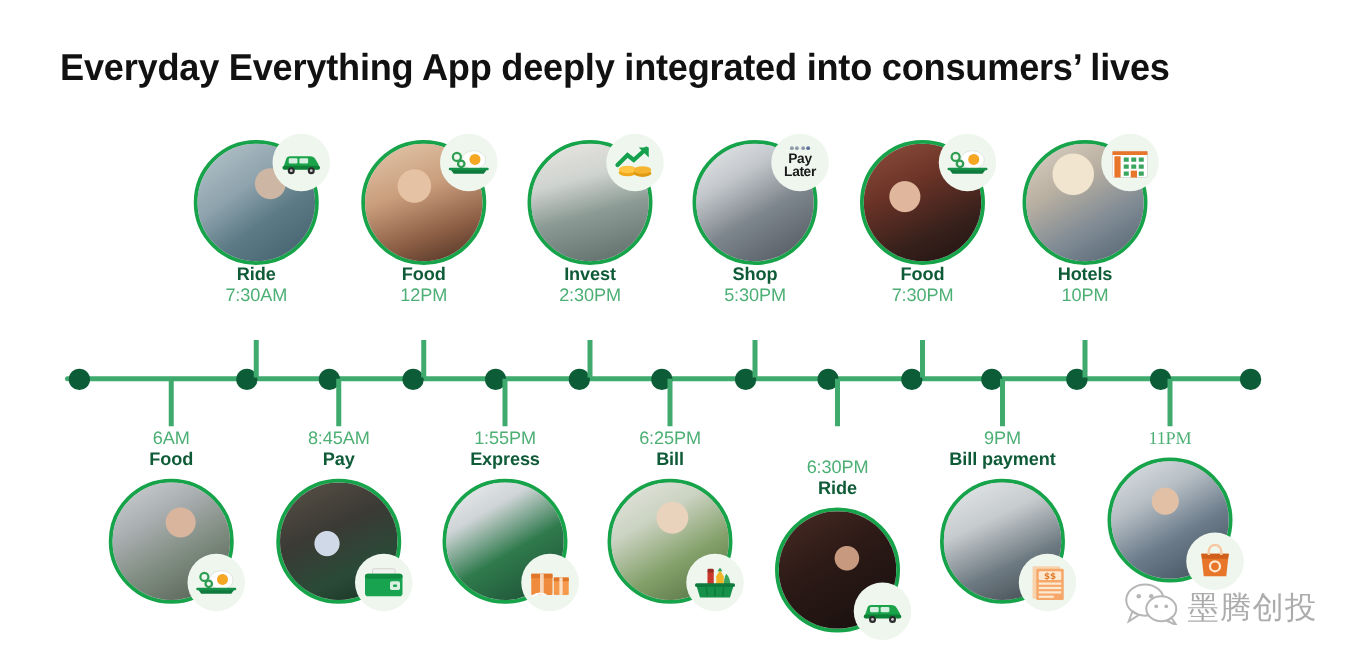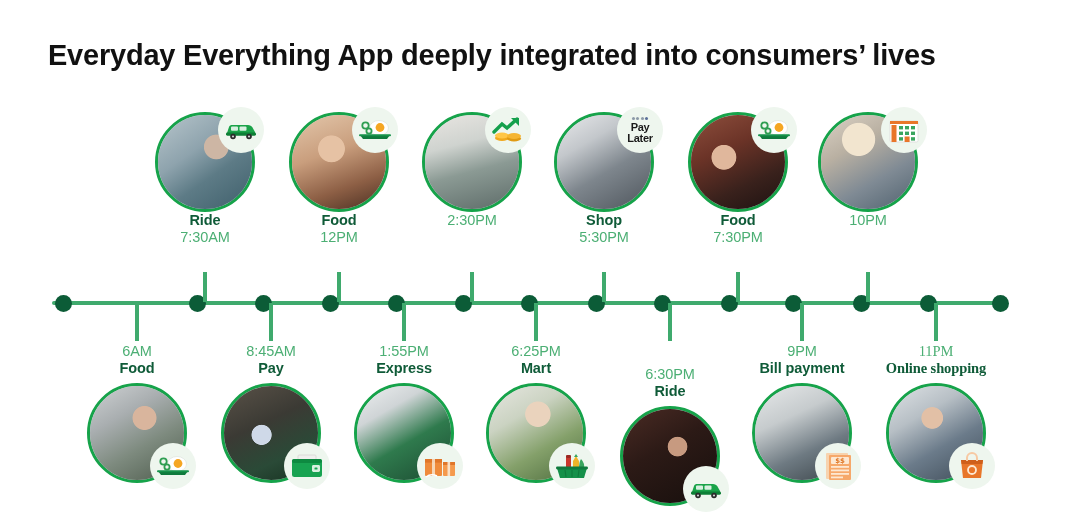--- a/index.html
+++ b/index.html
@@ -176,20 +176,21 @@
       <svg width="34" height="28" viewBox="0 0 34 28">
         <path d="M3 16 L11 8 L16 12 L26 3" stroke="#14a04c" stroke-width="3.4" fill="none" stroke-linecap="round"></path>
         <path d="M20 2 H28 V10 Z" fill="#14a04c"></path>
         <ellipse cx="11" cy="22" rx="7" ry="3" fill="#f0a91d"></ellipse>
         <ellipse cx="11" cy="19.5" rx="7" ry="3" fill="#ffc646"></ellipse>
         <ellipse cx="23" cy="22.5" rx="7" ry="3" fill="#e09a12"></ellipse>
         <ellipse cx="23" cy="20" rx="7" ry="3" fill="#f5b531"></ellipse>
       </svg>
           </div>
      </div>
+     <div class="label">Invest</div>
      <div class="time">2:30PM</div>
       </div>
       <div class="node top" style="left: 529px; top: 112px;">
         <div class="circ-wrap">
        <div class="circ">
          <div class="photo" style="background:linear-gradient(150deg,#e9eaec 0%,#c3c7cb 30%,#7e868d 58%,#4e555c 100%)"></div>
        </div>
        <div class="badge tr">
       <div style="text-align:center">
         <div class="pl-dots">
@@ -241,20 +242,21 @@
           <rect x="12" y="15.6" width="4" height="3.4"></rect>
                 <rect x="18" y="15.6" width="4" height="3.4"></rect>
                 <rect x="24" y="15.6" width="4" height="3.4"></rect>
           <rect x="12" y="21.2" width="4" height="3.4"></rect>
                 <rect x="24" y="21.2" width="4" height="3.4"></rect>
         </g>
         <rect x="17.6" y="20.5" width="5" height="5.5" fill="#e8762a"></rect>
       </svg>
           </div>
      </div>
+     <div class="label">Hotels</div>
      <div class="time">10PM</div>
       </div>
     </div>
   <div id="bottom-row">
       <div class="node bottom" style="left: 62px; top: 343px;">
         <div class="time">6AM</div>
      <div class="label">Food</div>
      <div class="circ-wrap" style="margin-top:6px">
        <div class="circ">
          <div class="photo" style="background:radial-gradient(circle at 58% 34%, #d9b59d 0 14%, transparent 15%), linear-gradient(150deg,#cfd2d4 0%,#a9aeb0 32%,#7d8a7e 62%,#4e5c4d 100%)"></div>
@@ -304,21 +306,21 @@
         <rect x="20" y="9" width="12" height="14" rx="1" fill="#f59a4d"></rect>
         <rect x="20" y="9" width="12" height="3" fill="#e0762a"></rect>
         <rect x="24.5" y="9" width="2.6" height="14" fill="#fbe8d3" opacity="0.9"></rect>
         <path d="M3 24 q5 -4 11 -1" stroke="#ffffff" stroke-width="1.6" fill="none"></path>
       </svg>
           </div>
      </div>
       </div>
       <div class="node bottom" style="left: 461px; top: 343px;">
         <div class="time">6:25PM</div>
-     <div class="label">Mart</div>
+     <div class="label">Bill</div>
      <div class="circ-wrap" style="margin-top:6px">
        <div class="circ">
          <div class="photo" style="background:radial-gradient(circle at 52% 30%, #ead3bd 0 15%, transparent 16%), linear-gradient(150deg,#e7e7e1 0%,#cbd3c2 32%,#84a06a 64%,#4d6c3d 100%)"></div>
        </div>
        <div class="badge br">
       <svg width="36" height="28" viewBox="0 0 36 28">
         <rect x="12" y="4" width="5" height="13" rx="2" fill="#c9372c"></rect>
         <rect x="12" y="3" width="5" height="3" rx="1" fill="#9b2a22"></rect>
         <path d="M22 4 l3 5 v8 h-6 V9 Z" fill="#f0b429"></path>
         <path d="M22 2 l2 3 h-4 Z" fill="#3aa55f"></path>
@@ -373,31 +375,45 @@
                 <rect x="9" y="18.5" width="18" height="1.8"></rect>
           <rect x="9" y="22" width="18" height="1.8"></rect>
                 <rect x="9" y="25.5" width="12" height="1.8"></rect>
         </g>
       </svg>
           </div>
      </div>
       </div>
       <div class="node bottom" style="left: 861px; top: 343px; font-family: Liberation Serif, serif;">
         <div class="time">11PM</div>
-     <div class="label">Online shopping</div>
      <div class="circ-wrap" style="margin-top:6px">
        <div class="circ">
          <div class="photo" style="background:radial-gradient(circle at 46% 34%, #e2c0a6 0 13%, transparent 14%), linear-gradient(150deg,#dfe3e6 0%,#b7bfc5 32%,#6b7b8a 62%,#3e4b57 100%)"></div>
        </div>
        <div class="badge br">
       <svg width="32" height="28" viewBox="0 0 32 28">
         <path d="M5 8 H27 L25 26 H7 Z" fill="#e8762a"></path>
         <path d="M5 8 H27 L26.4 12 H5.6 Z" fill="#cf5f1b"></path>
         <path d="M11 9 V6 a5 5 0 0 1 10 0 V9" fill="none" stroke="#f7c9a3" stroke-width="2"></path>
         <circle cx="16" cy="18" r="4" fill="none" stroke="#fde8d2" stroke-width="1.8"></circle>
       </svg>
           </div>
      </div>
       </div>
     </div>
 
+  <div id="watermark">
+    <span>
+      <svg width="44" height="34" viewBox="0 0 44 34">
+        <ellipse cx="16" cy="14" rx="15" ry="12.5" fill="none" stroke="#9a9a9a" stroke-width="1.6"></ellipse>
+        <path d="M6 23 L3 31 L11 26 Z" fill="none" stroke="#9a9a9a" stroke-width="1.6"></path>
+        <circle cx="11" cy="11" r="1.8" fill="#9a9a9a"></circle>
+        <circle cx="21" cy="11" r="1.8" fill="#9a9a9a"></circle>
+        <ellipse cx="29" cy="21" rx="12" ry="10" fill="#ffffff" stroke="#9a9a9a" stroke-width="1.6"></ellipse>
+        <path d="M37 28 L41 34 L34 31 Z" fill="#ffffff" stroke="#9a9a9a" stroke-width="1.6"></path>
+        <circle cx="25" cy="19" r="1.5" fill="#9a9a9a"></circle>
+        <circle cx="33" cy="19" r="1.5" fill="#9a9a9a"></circle>
+      </svg>
+    </span>
+    <span class="wm-text">墨腾创投</span>
+  </div>
 
 </div>
 
 </body></html>

